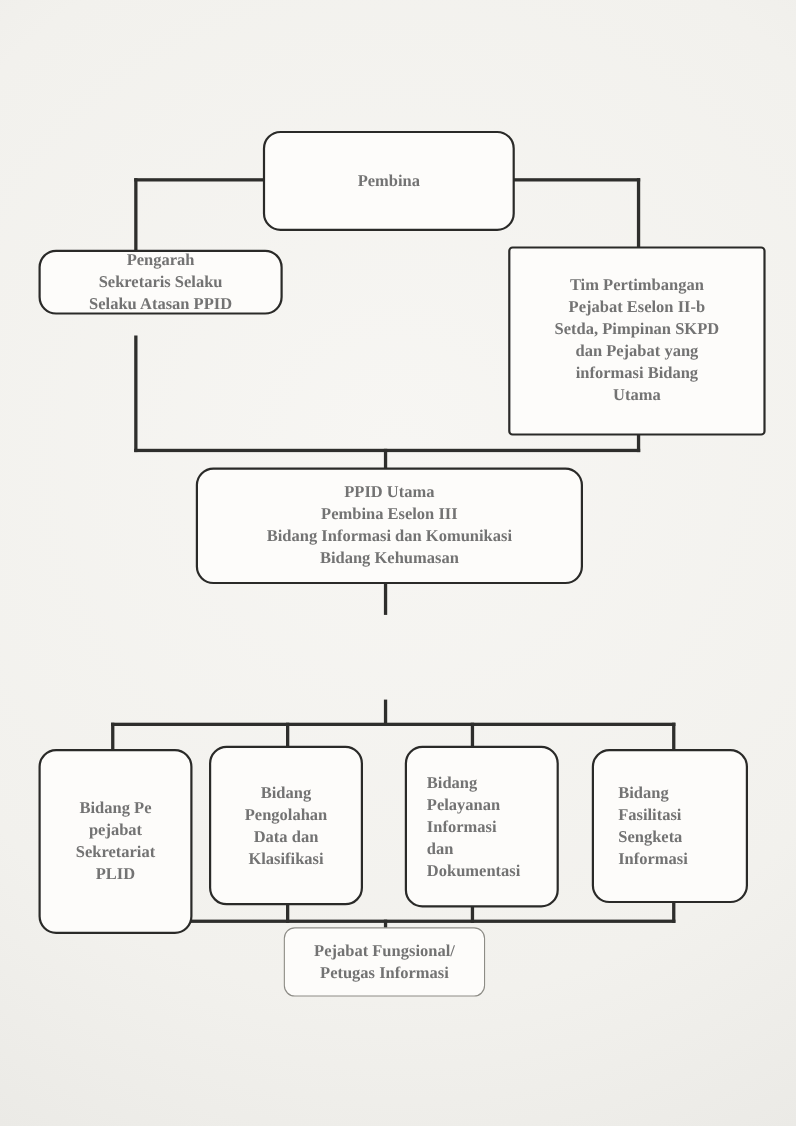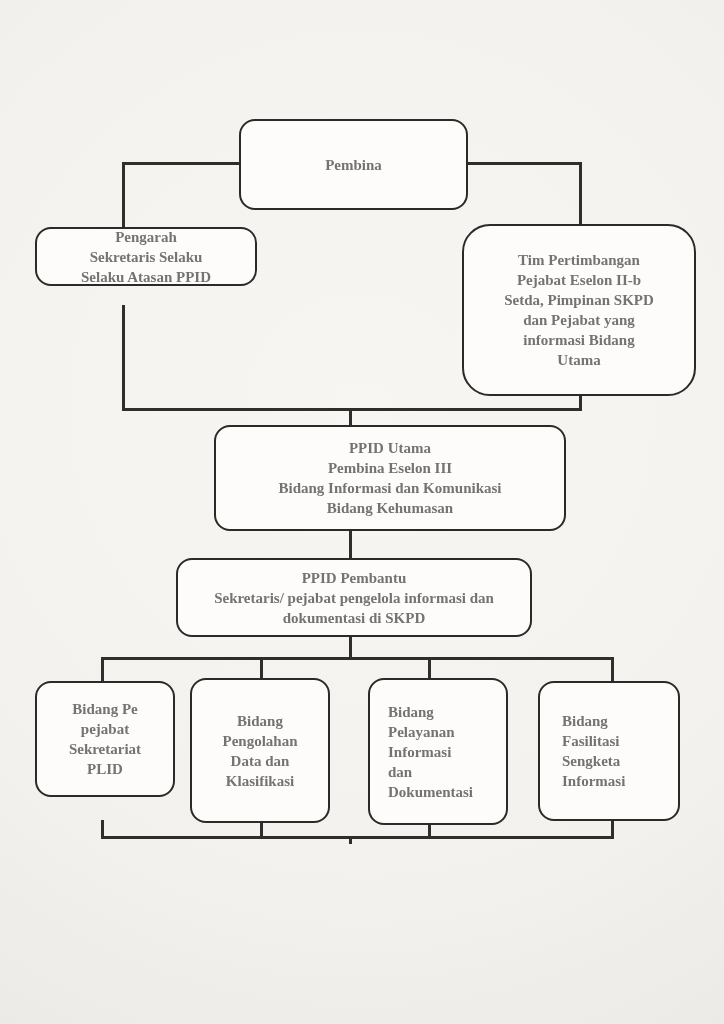--- a/index.html
+++ b/index.html
@@ -78,43 +78,38 @@
   <div class="box" style="left:239px; top:119px; width:229px; height:91px;">
     <span class="line">Pembina</span>
   </div>
 
   <div class="box" style="left:35px; top:227px; width:222px; height:59px;">
     <span class="line">Pengarah</span>
     <span class="line">Sekretaris Selaku</span>
     <span class="line">Selaku Atasan PPID</span>
   </div>
 
-  <div class="box" style="left:462px; top:224px; width:234px; height:172px; border-radius:28px;">
+  <div class="box" style="left:462px; top:224px; width:234px; height:172px; border-radius:4px;">
     <span class="line">Tim Pertimbangan</span>
     <span class="line">Pejabat Eselon II-b</span>
     <span class="line">Setda, Pimpinan SKPD</span>
     <span class="line">dan Pejabat yang</span>
     <span class="line">informasi Bidang</span>
     <span class="line">Utama</span>
   </div>
 
-  <div class="box" style="left:178px; top:425px; width:352px; height:106px;margin-left:36px;">
+  <div class="box" style="left:178px; top:425px; width:352px; height:106px;">
     <span class="line">PPID Utama</span>
     <span class="line">Pembina Eselon III</span>
     <span class="line">Bidang Informasi dan Komunikasi</span>
     <span class="line">Bidang Kehumasan</span>
   </div>
 
-  <div class="box" style="left:176px; top:558px; width:356px; height:79px;">
-    <span class="line">PPID Pembantu</span>
-    <span class="line">Sekretaris/ pejabat pengelola informasi dan</span>
-    <span class="line">dokumentasi di SKPD</span>
-  </div>
 
-  <div class="box" style="left:35px; top:681px; width:140px; height:116px;">
+  <div class="box" style="left:35px; top:681px; width:140px; height:168px;">
     <span class="line">Bidang Pe</span>
     <span class="line">pejabat</span>
     <span class="line">Sekretariat</span>
     <span class="line">PLID</span>
   </div>
 
   <div class="box" style="left:190px; top:678px; width:140px; height:145px;">
     <span class="line">Bidang</span>
     <span class="line">Pengolahan</span>
     <span class="line">Data dan</span>
@@ -129,14 +124,18 @@
     <span class="line">Dokumentasi</span>
   </div>
 
   <div class="box" style="left:538px; top:681px; width:142px; height:140px; align-items:flex-start; text-align:left; padding-left:22px;">
     <span class="line">Bidang</span>
     <span class="line">Fasilitasi</span>
     <span class="line">Sengketa</span>
     <span class="line">Informasi</span>
   </div>
 
+  <div class="box light" style="left:258px; top:843px; width:183px; height:63px;">
+    <span class="line">Pejabat Fungsional/</span>
+    <span class="line">Petugas Informasi</span>
+  </div>
 
 </div>
 
 </body></html>

